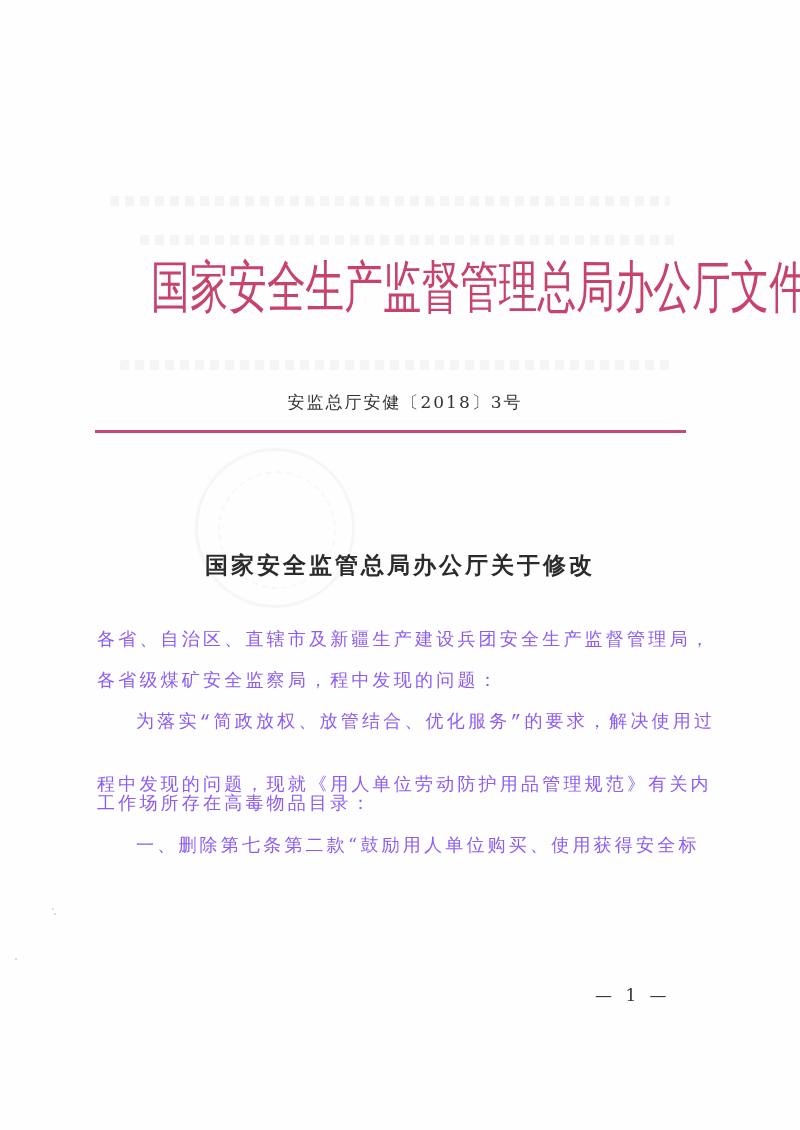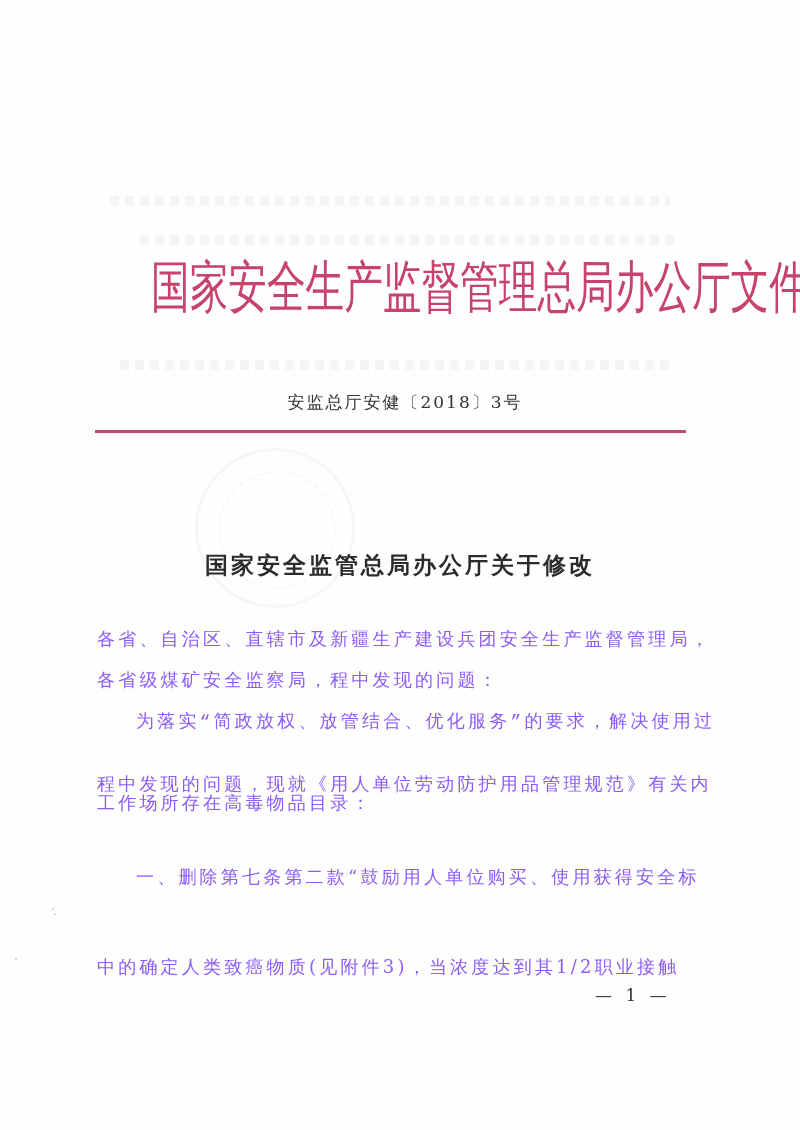--- a/index.html
+++ b/index.html
@@ -152,18 +152,17 @@
 
   <div class="doc-title l1">国家安全监管总局办公厅关于修改</div>
 
   <div class="body-line" style="top:627px;">各省、自治区、直辖市及新疆生产建设兵团安全生产监督管理局，</div>
   <div class="body-line" style="top:668px;">各省级煤矿安全监察局，程中发现的问题：</div>
 
   <div class="body-line indent" style="top:709px;font-family:Liberation Mono, monospace;">为落实“简政放权、放管结合、优化服务”的要求，解决使用过</div>
   <div class="body-line" style="top:772px;">程中发现的问题，现就《用人单位劳动防护用品管理规范》有关内</div>
   <div class="body-line" style="top:791px;">工作场所存在高毒物品目录：</div>
 
-  <div class="body-line indent" style="top:833px;margin-top:32px;">一、删除第七条第二款“鼓励用人单位购买、使用获得安全标</div>
+  <div class="body-line indent" style="top:833px;">一、删除第七条第二款“鼓励用人单位购买、使用获得安全标</div>
 
-  <div class="body-line" style="top:955px;">中的确定人类致癌物质(见附件3)，当浓度达到其1/2职业接触</div>
 
   <div class="page-number">— 1 —</div>
 </div>
 
 </body></html>

